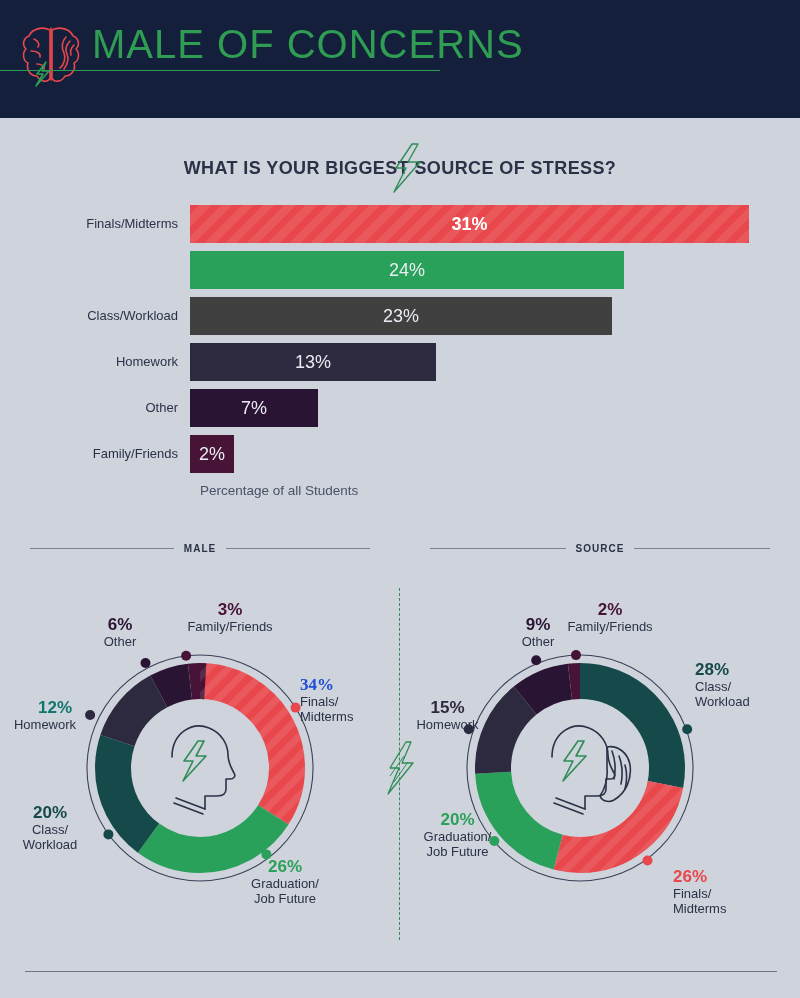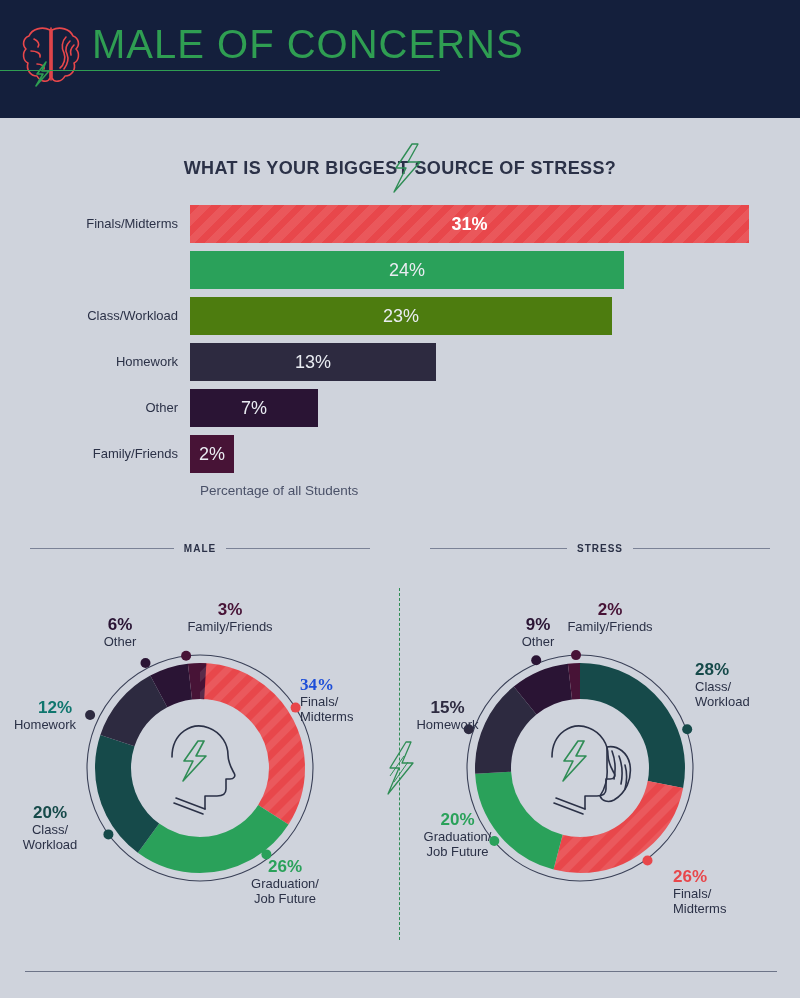--- a/index.html
+++ b/index.html
@@ -150,21 +150,21 @@
     <div class="bar-track" style="width:434px;">
       <div class="bar-fill" style="background-color:#2aa15a;">
         <span class="bar-val">24%</span>
       </div>
     </div>
   </div>
 
   <div class="bar-row">
     <div class="bar-label">Class/Workload</div>
     <div class="bar-track" style="width:422px;">
-      <div class="bar-fill" style="background-color:#4d7c0f;">
+      <div class="bar-fill" style="background-color:#404040;">
         <span class="bar-val">23%</span>
       </div>
     </div>
   </div>
 
   <div class="bar-row">
     <div class="bar-label">Homework</div>
     <div class="bar-track" style="width:246px;">
       <div class="bar-fill" style="background-color:#2d2a40;">
         <span class="bar-val">13%</span>
@@ -193,21 +193,21 @@
   <div id="bar-footnote">Percentage of all Students</div>
 </div>
 
 <div class="gender-head" id="male-head">
   <span class="gh-line"></span>
   <span class="gh-label">MALE</span>
   <span class="gh-line"></span>
 </div>
 <div class="gender-head" id="female-head">
   <span class="gh-line"></span>
-  <span class="gh-label">STRESS</span>
+  <span class="gh-label">SOURCE</span>
   <span class="gh-line"></span>
 </div>
 
 <div id="divider"></div>
 <svg id="divider-bolt" viewBox="0 0 36 56">
   <path d="M24 2 L8 28 L17 28 L6 54 L31 23 L20 23 L29 2 Z" fill="none" stroke="#2f8d55" stroke-width="1.3" stroke-linejoin="round"></path>
   <path d="M22 16 L8 36" stroke="#2f8d55" stroke-width="1" fill="none"></path>
   <path d="M26 22 L12 42" stroke="#2f8d55" stroke-width="1" fill="none"></path>
 </svg>
 

